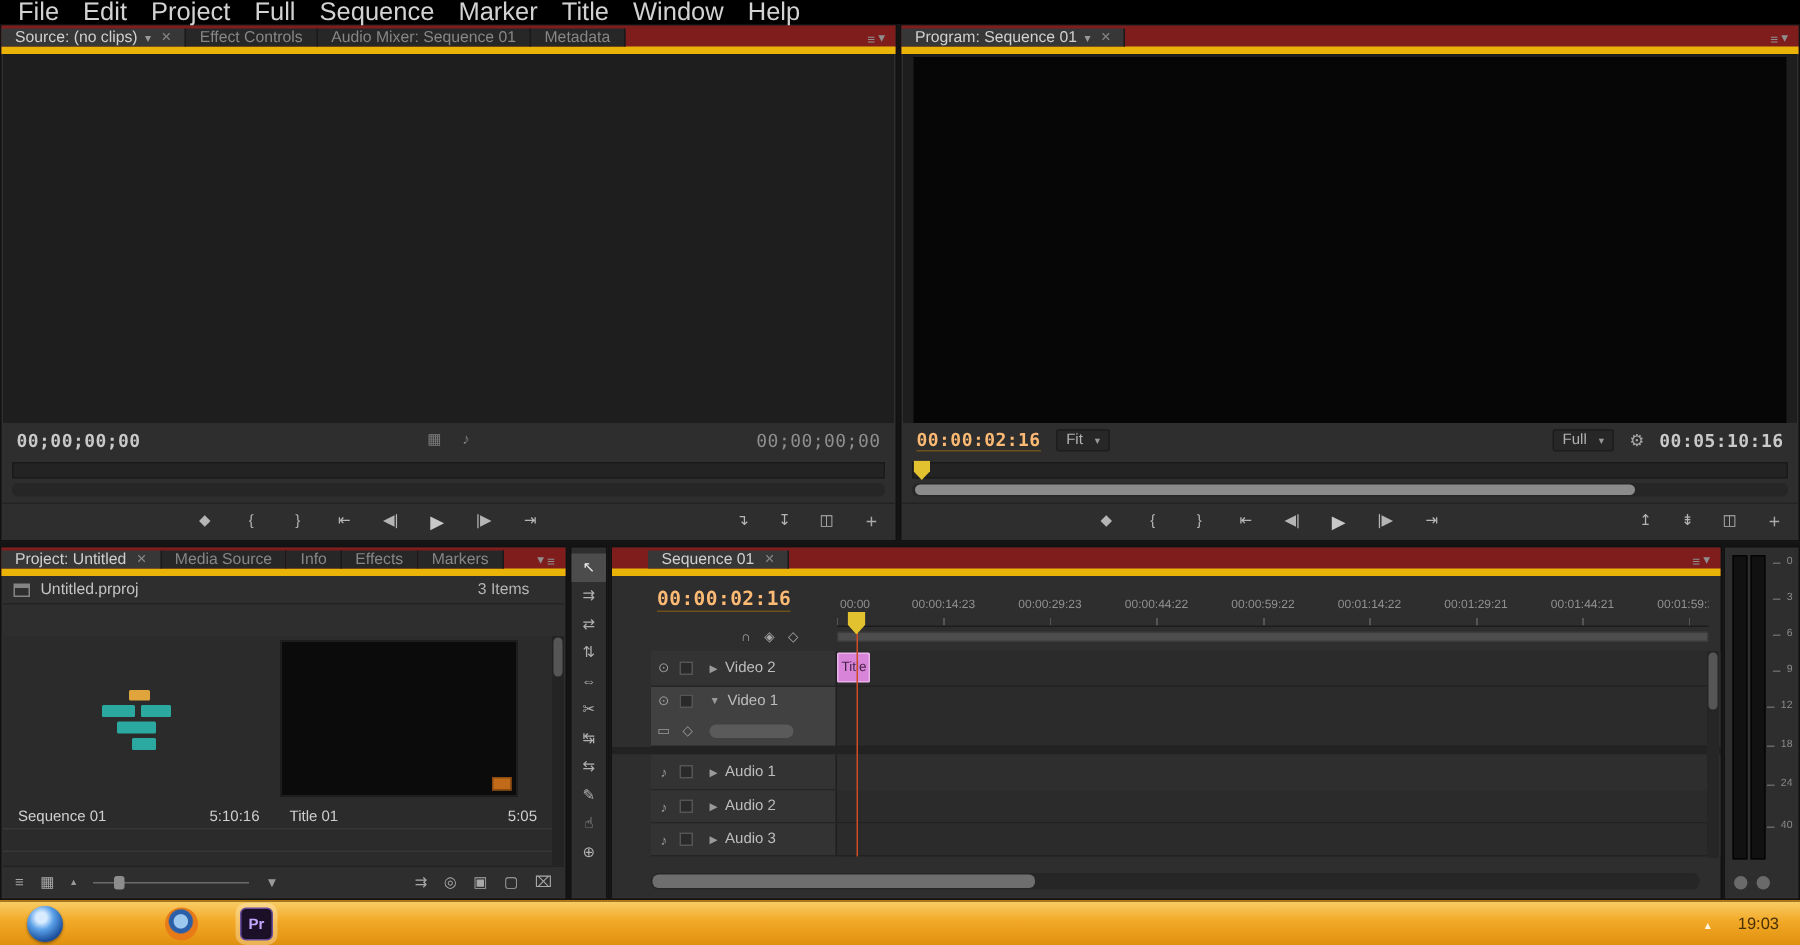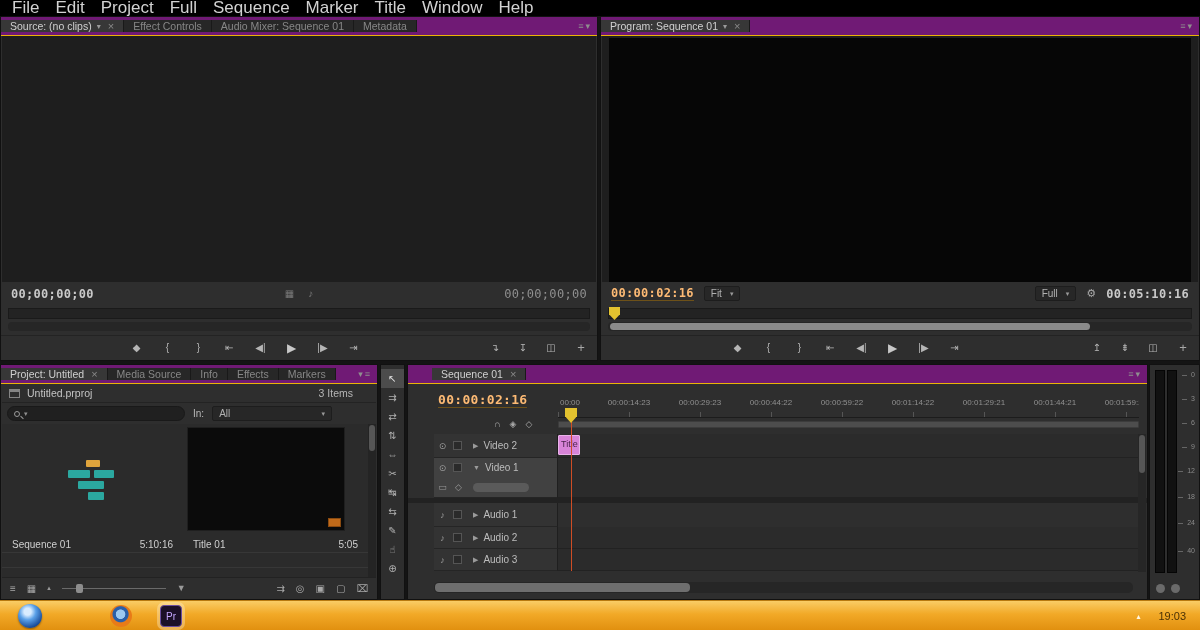--- a/index.html
+++ b/index.html
@@ -3,21 +3,21 @@
 <meta charset="utf-8">
 <style>
 *{box-sizing:border-box;margin:0;padding:0}
 html,body{width:1200px;height:630px}
 body{overflow:hidden;background:#141414;font-family:"Liberation Sans","DejaVu Sans",sans-serif;font-size:11px;color:#c6c6c6;position:relative}
 
 .menubar{position:absolute;left:0;top:0;width:1200px;height:16px;background:#000;display:flex;align-items:center;padding-left:4px;z-index:6}
 .menu-item{padding:0 8px;font-size:17px;color:#d2d2d2;line-height:16px}
 
 .panel{position:absolute;background:#2e2e2e;border:1px solid #111}
-.tabbar{position:absolute;left:0;top:0;right:0;height:19px;background:#701a75;border-bottom:1px solid #eab308;display:flex;align-items:center}
+.tabbar{position:absolute;left:0;top:0;right:0;height:19px;background:#7f1d1d;border-bottom:5px solid #eab308;display:flex;align-items:flex-end}
 .tab{display:flex;align-items:center;gap:5px;padding:0 9px;font-size:10.5px;color:#878787;background:#272727;border-right:1px solid #191919;white-space:nowrap}
 .tab.active{background:#373737;color:#d0d0d0}
 .tab .caret{font-size:8px;color:#9a9a9a}
 .tab .close{font-size:11px;color:#8a8a8a;margin-left:2px}
 .panel-menu{margin-left:auto;display:flex;align-items:center;gap:2px;padding:0 7px;color:#8f8f8f;font-size:9px}
 
 .viewer{position:absolute;left:1px;top:19px;right:1px;height:246px;background:#1e1e1e}
 .viewer .screen{position:absolute;left:7px;top:2px;right:7px;bottom:0;background:#060606}
 .mon-ctrl{position:absolute;left:0;top:266px;right:0;height:21px;display:flex;align-items:center;padding:0 10px;gap:10px}
 .tc{font-family:"DejaVu Sans Mono",monospace;font-size:12px;font-weight:bold;letter-spacing:.3px}
@@ -112,21 +112,21 @@
 .mbar{flex:1;background:#111;border:1px solid #050505}
 .mlabel{position:absolute;right:4px;font-size:7px;color:#8a8a8a}
 .mlabel::before{content:"";position:absolute;left:-9px;top:4px;width:5px;height:1px;background:#666}
 .meter-btns{position:absolute;left:6px;bottom:6px;display:flex;gap:6px}
 .mbtn{width:9px;height:9px;border-radius:50%;background:#6a6a6a}
 
 .taskbar{position:absolute;left:0;top:600px;width:1200px;height:30px;background:linear-gradient(180deg,#f9cd66 0%,#f2a927 45%,#e1900f 100%);border-top:1px solid #b87a10}
 .start-orb{position:absolute;left:18px;top:3px;width:24px;height:24px;border-radius:50%;background:radial-gradient(circle at 40% 32%,#d9ecff 0 16%,#5aa0e8 38%,#1c4f9c 72%,#0c2a55 100%);box-shadow:0 1px 2px rgba(0,0,0,.4)}
 .task-icon{position:absolute;top:4px;width:22px;height:22px}
 .task-icon.firefox{left:110px;border-radius:50%;background:radial-gradient(circle at 48% 42%,#9cc8f0 0 26%,#2b5fa8 30% 44%,#e87b17 50% 80%,#c45a08 100%)}
-.task-icon.premiere{left:160px;background:#1c1028;border:1px solid #6a4e9e;border-radius:4px;display:flex;align-items:center;justify-content:center;color:#c4a6ff;font-size:10px;font-weight:normal;box-shadow:0 0 0 3px rgba(255,244,214,.35)}
+.task-icon.premiere{left:160px;background:#1c1028;border:1px solid #6a4e9e;border-radius:4px;display:flex;align-items:center;justify-content:center;color:#c4a6ff;font-size:10px;font-weight:bold;box-shadow:0 0 0 3px rgba(255,244,214,.35)}
 .tray{position:absolute;right:14px;top:0;height:30px;display:flex;align-items:center;gap:18px}
 .tray-arrow{color:#fff6e0;font-size:8px}
 .clock{color:#4a3106;font-size:11px}
 </style>
 </head>
 <body>
 
 <div class="menubar">
   <span class="menu-item">File</span>
   <span class="menu-item">Edit</span>
@@ -270,32 +270,20 @@
     <div class="panel-menu">
         <span>▾</span>
         <span>≡</span>
       </div>
   </div>
   <div class="proj-row1">
     <span class="bin-icon"></span>
     <span>Untitled.prproj</span>
     <span class="items-count">3 Items</span>
   </div>
-  <div class="proj-row2">
-    <div class="searchbox">
-      <span class="mag"></span>
-      <span class="caret">▾</span>
-      <input value="" style="">
-    </div>
-    <span class="inlabel">In:</span>
-    <span class="dd" style="width:120px;justify-content:space-between">
-      <span>All</span>
-      <span class="caret">▾</span>
-    </span>
-  </div>
   <div class="proj-content">
     <div class="card" style="left:0;width:182px">
       <div class="seq-icon">
         <i class="gold" style="left:22px;top:0;width:14px;height:7px"></i>
         <i class="teal" style="left:4px;top:10px;width:22px;height:8px"></i>
         <i class="teal" style="left:30px;top:10px;width:20px;height:8px"></i>
         <i class="teal" style="left:14px;top:21px;width:26px;height:8px"></i>
         <i class="teal" style="left:24px;top:32px;width:16px;height:8px"></i>
       </div>
     </div>

